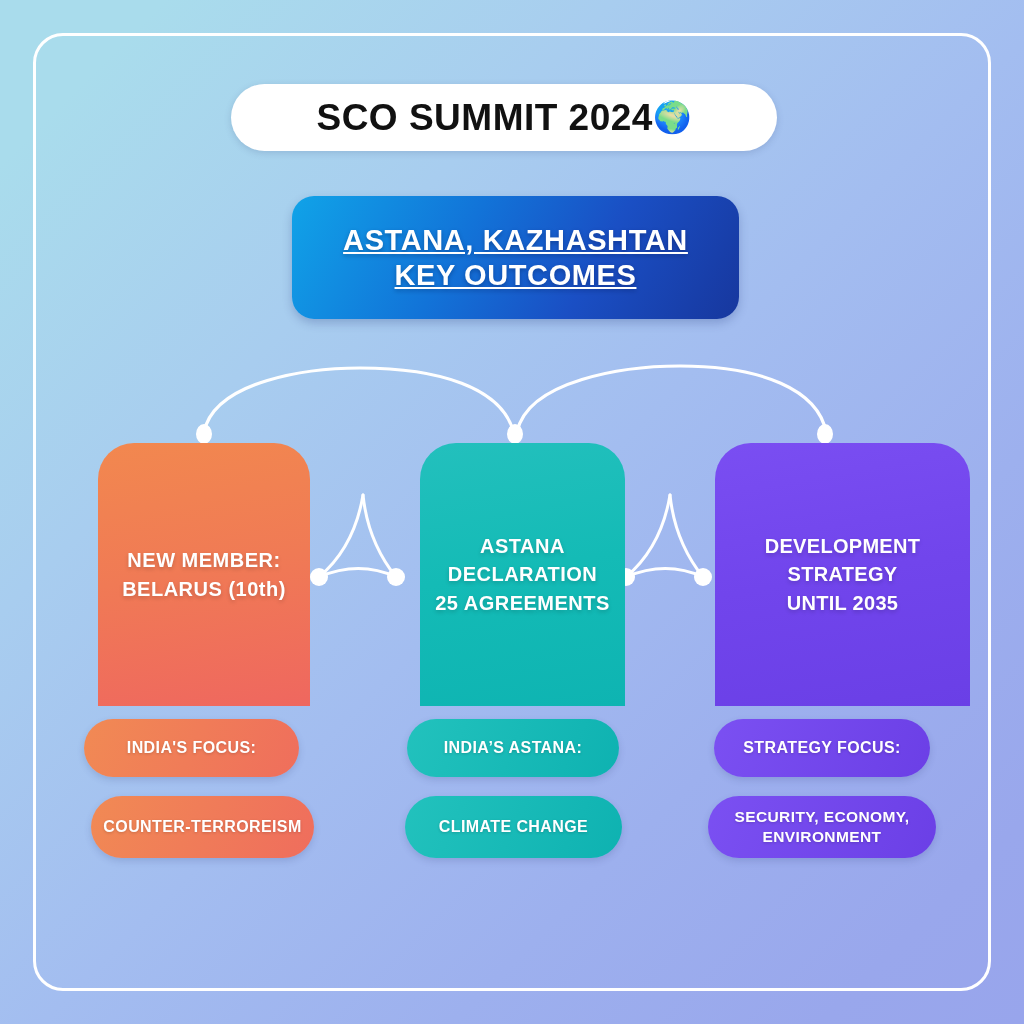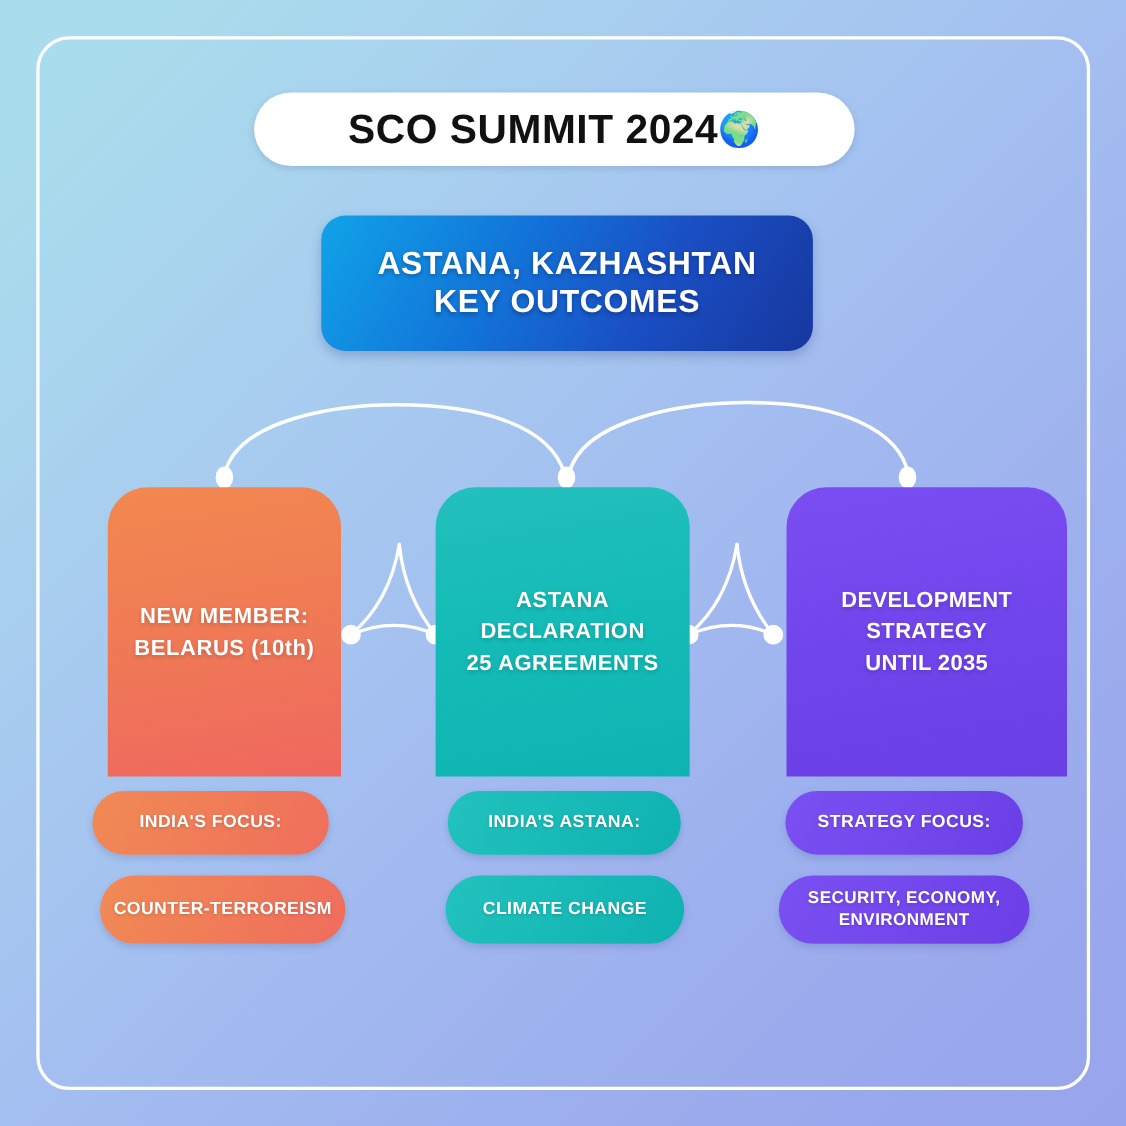--- a/index.html
+++ b/index.html
@@ -85,20 +85,21 @@
     gap: 2px;
     box-shadow: 0 4px 10px rgba(30, 50, 120, 0.25);
   }
   .subtitle-line {
     font-size: 29px;
     font-weight: 800;
     color: #ffffff;
     letter-spacing: 0.6px;
     white-space: nowrap;
     text-shadow: 0 2px 4px rgba(0, 20, 70, 0.35);
+    text-decoration: underline;
   }
 
   
   .connectors {
     position: absolute;
     left: 0;
     top: 0;
     width: 1024px;
     height: 1024px;
     pointer-events: none;
@@ -122,21 +123,21 @@
     color: #ffffff;
     letter-spacing: 0.5px;
     line-height: 1.42;
     text-align: center;
     white-space: nowrap;
     text-shadow: 0 2px 4px rgba(0, 0, 0, 0.18);
   }
 
   #card-0 { left: 98px;  width: 212px;
             background: linear-gradient(170deg, #f2884f 0%, #f07a55 48%, #ef675f 100%); }
-  #card-1 { left: 396px; width: 231px;
+  #card-1 { left: 420px; width: 205px;
             background: linear-gradient(170deg, #23c0bd 0%, #14bbb6 48%, #0eb4b2 100%); }
   #card-2 { left: 715px; width: 255px;
             background: linear-gradient(170deg, #7a4ef2 0%, #7145ec 50%, #6a3fe6 100%); }
 
   
   #card-2 .card-line { letter-spacing: 0.3px; }
 
   
   .pill {
     position: absolute;

